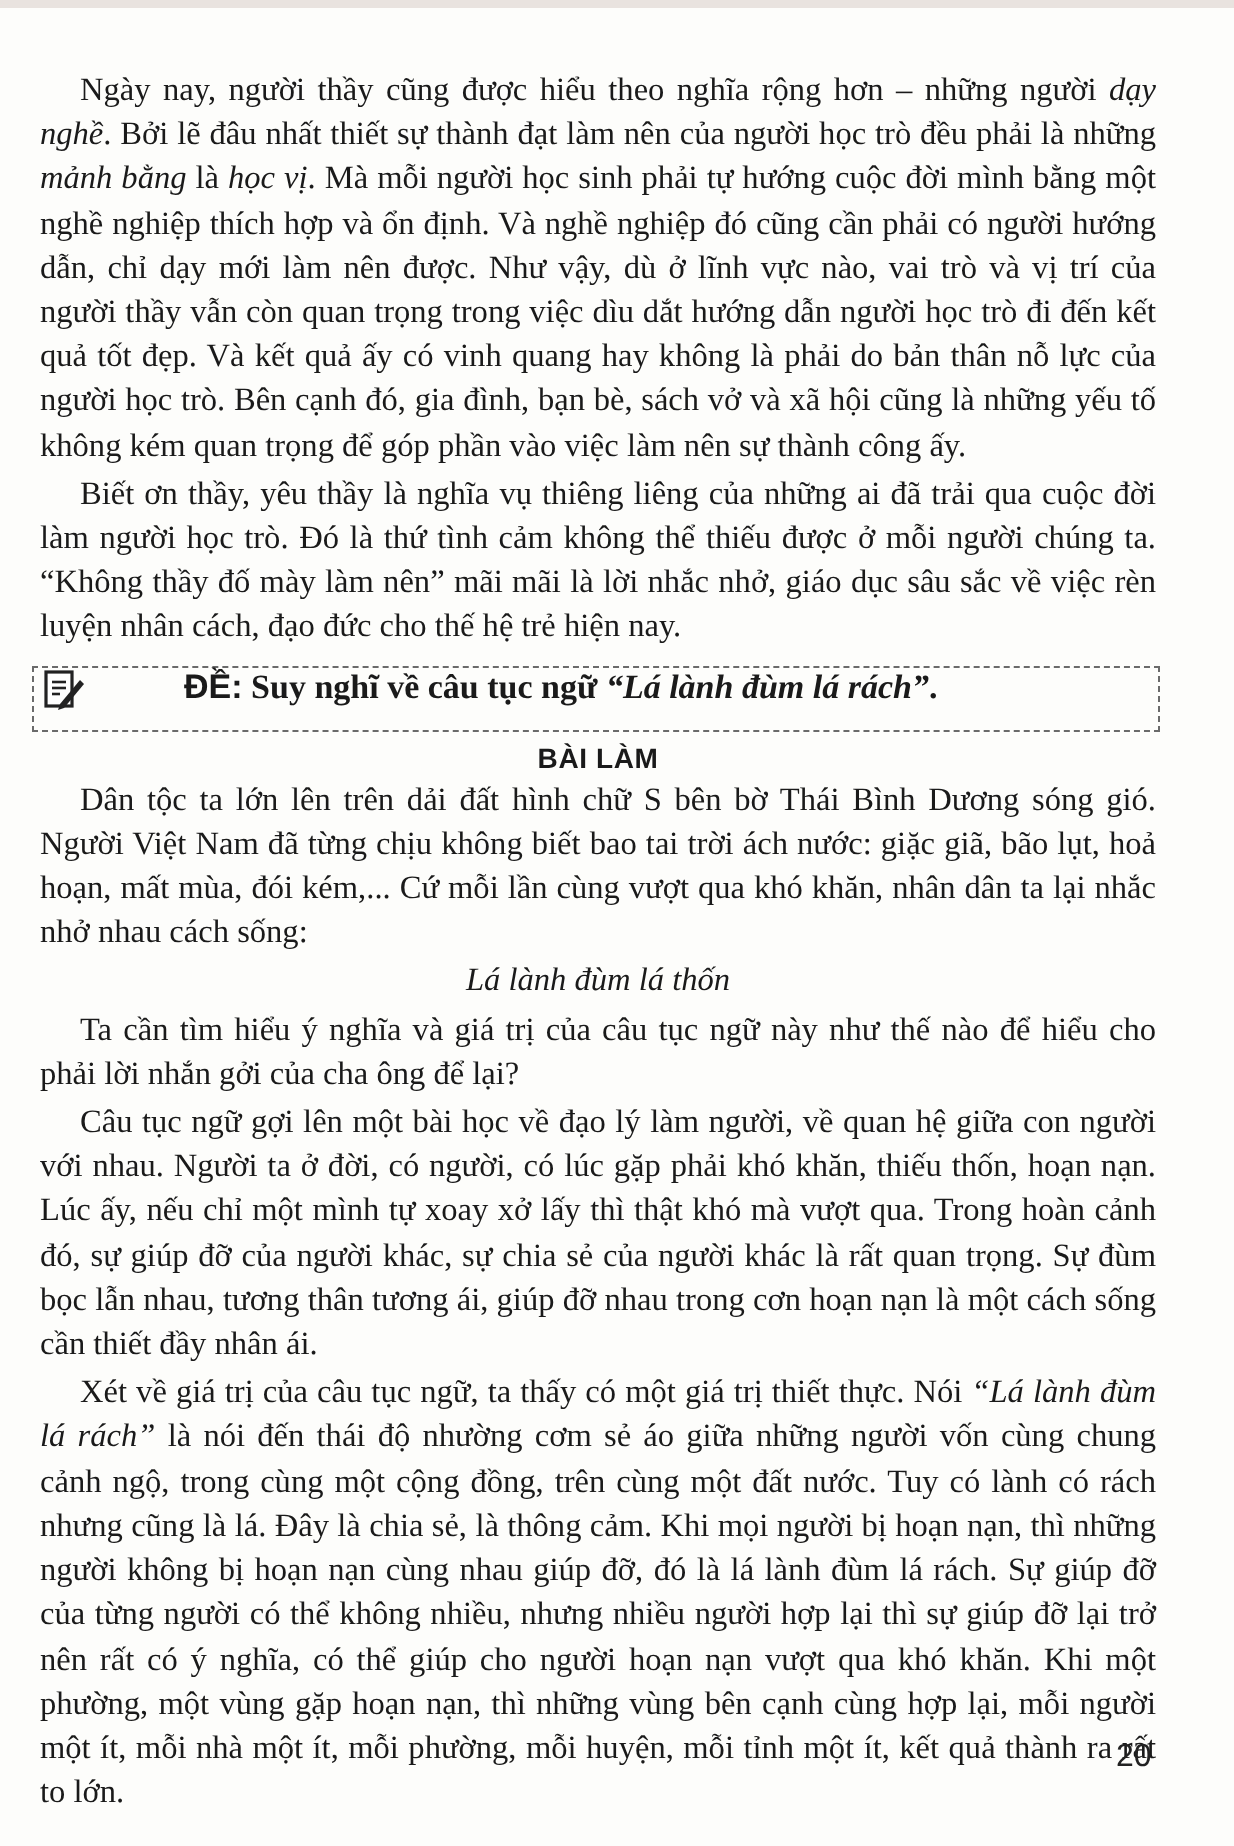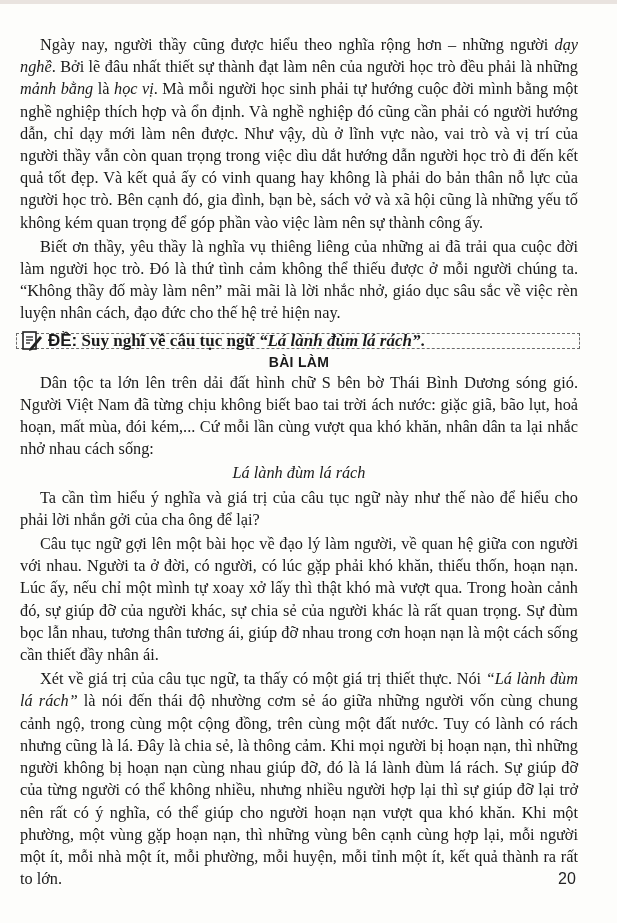--- a/index.html
+++ b/index.html
@@ -13,22 +13,22 @@
   .topband { position: absolute; left: 0; top: 0; width: 617px; height: 4px; background: #e9e3df; }
   .page { position: absolute; left: 20px; top: 34px; width: 558px; }
   .p {
     font-family: Liberation Serif, serif;
     font-size: 16.3px; line-height: 22.2px;
     text-align: justify; text-indent: 20px; margin: 0 0 2px 0;
   }
   .p .i { font-style: italic; }
   .box {
     margin: 8px 0 0 -4px; width: 564px;
-    border: 1px dashed #6a6a6a; height: 16px;
-    display: flex; align-items: center; padding-left: 4px; box-sizing: border-box;
+    border: 1px dashed #6a6a6a; height: 33px;
+    display: flex; align-items: flex-start; padding-left: 4px; box-sizing: border-box; gap: 44px;
   }
   .box svg { margin-right: 5px; }
   .de-title {
     font-family: "Liberation Serif", "DejaVu Serif", serif;
     font-weight: bold; font-size: 17px;
   }
   .de-title .lbl { font-family: "Liberation Sans", sans-serif; }
   .de-title .q { font-style: italic; }
   .heading {
     font-family: "Liberation Sans", sans-serif; font-weight: bold;
@@ -63,19 +63,19 @@
       <line x1="5" y1="13" x2="9" y2="13" stroke="#222" stroke-width="1.3"></line>
       <path d="M9 18 L19 6 L21 8 L11 20 L8 21 Z" fill="#222"></path>
     </svg>
     <div class="de-title">
       <span class="lbl">ĐỀ:</span><span> Suy nghĩ về câu tục ngữ </span><span class="q">“Lá lành đùm lá rách”</span><span>.</span>
     </div>
   </div>
 
   <div class="heading">BÀI LÀM</div>
   <p class="p">Dân tộc ta lớn lên trên dải đất hình chữ S bên bờ Thái Bình Dương sóng gió. Người Việt Nam đã từng chịu không biết bao tai trời ách nước: giặc giã, bão lụt, hoả hoạn, mất mùa, đói kém,... Cứ mỗi lần cùng vượt qua khó khăn, nhân dân ta lại nhắc nhở nhau cách sống:</p>
-  <div class="quote">Lá lành đùm lá rách</div>
+  <div class="quote">Lá lành đùm lá thốn</div>
   <p class="p">Ta cần tìm hiểu ý nghĩa và giá trị của câu tục ngữ này như thế nào để hiểu cho phải lời nhắn gởi của cha ông để lại?</p>
   <p class="p">Câu tục ngữ gợi lên một bài học về đạo lý làm người, về quan hệ giữa con người với nhau. Người ta ở đời, có người, có lúc gặp phải khó khăn, thiếu thốn, hoạn nạn. Lúc ấy, nếu chỉ một mình tự xoay xở lấy thì thật khó mà vượt qua. Trong hoàn cảnh đó, sự giúp đỡ của người khác, sự chia sẻ của người khác là rất quan trọng. Sự đùm bọc lẫn nhau, tương thân tương ái, giúp đỡ nhau trong cơn hoạn nạn là một cách sống cần thiết đầy nhân ái.</p>
   <p class="p"><span>Xét về giá trị của câu tục ngữ, ta thấy có một giá trị thiết thực. Nói </span><span class="i" style="font-style:italic">“Lá lành đùm lá rách”</span><span> là nói đến thái độ nhường cơm sẻ áo giữa những người vốn cùng chung cảnh ngộ, trong cùng một cộng đồng, trên cùng một đất nước. Tuy có lành có rách nhưng cũng là lá. Đây là chia sẻ, là thông cảm. Khi mọi người bị hoạn nạn, thì những người không bị hoạn nạn cùng nhau giúp đỡ, đó là lá lành đùm lá rách. Sự giúp đỡ của từng người có thể không nhiều, nhưng nhiều người hợp lại thì sự giúp đỡ lại trở nên rất có ý nghĩa, có thể giúp cho người hoạn nạn vượt qua khó khăn. Khi một phường, một vùng gặp hoạn nạn, thì những vùng bên cạnh cùng hợp lại, mỗi người một ít, mỗi nhà một ít, mỗi phường, mỗi huyện, mỗi tỉnh một ít, kết quả thành ra rất to lớn.</span></p>
 </div>
 
 <div class="pagenum">20</div>
 
 </body></html>

